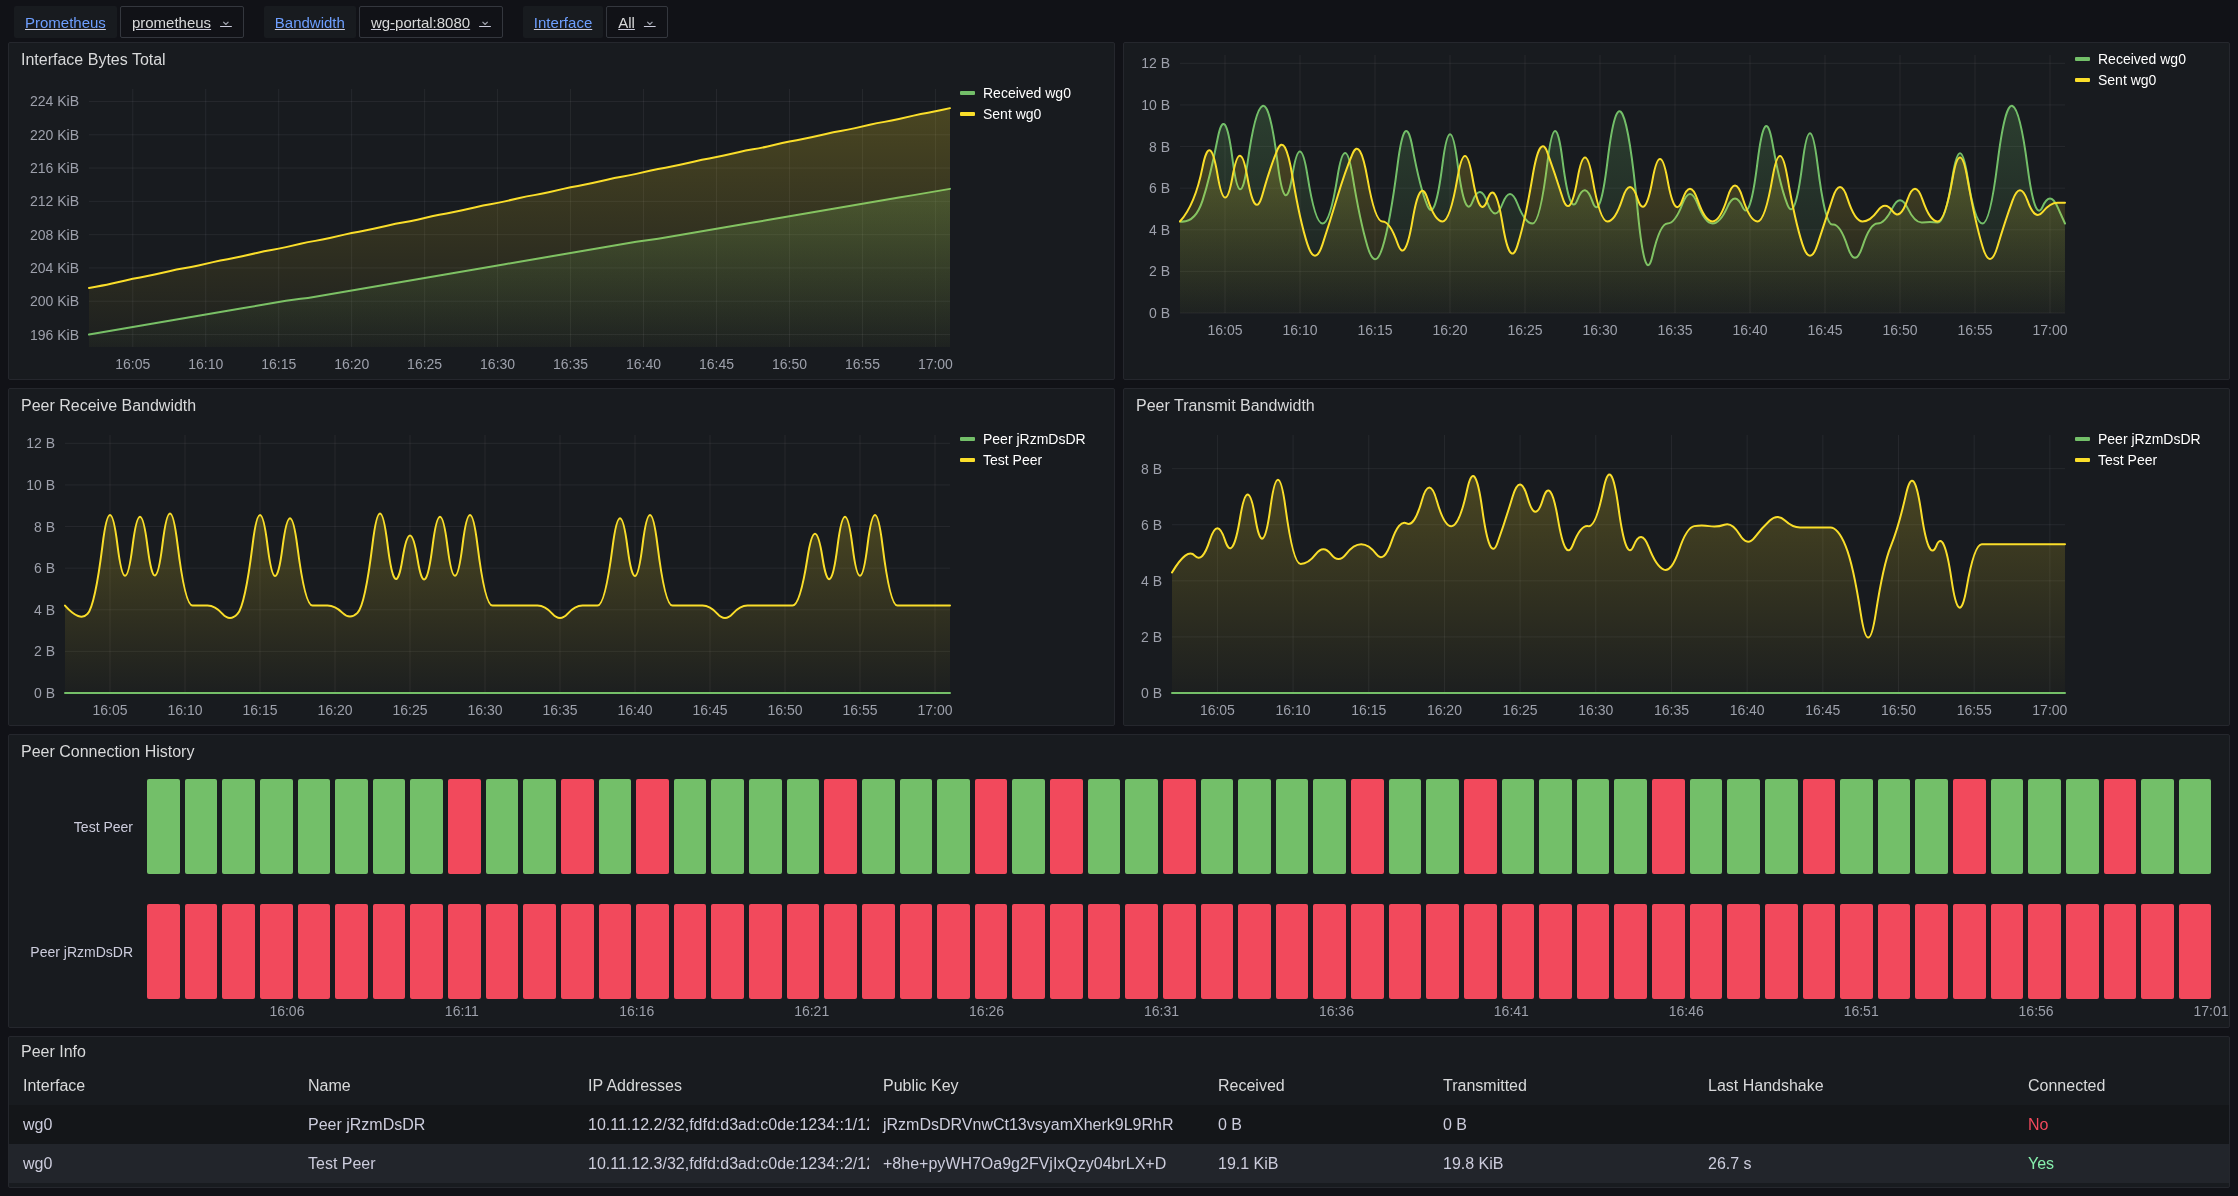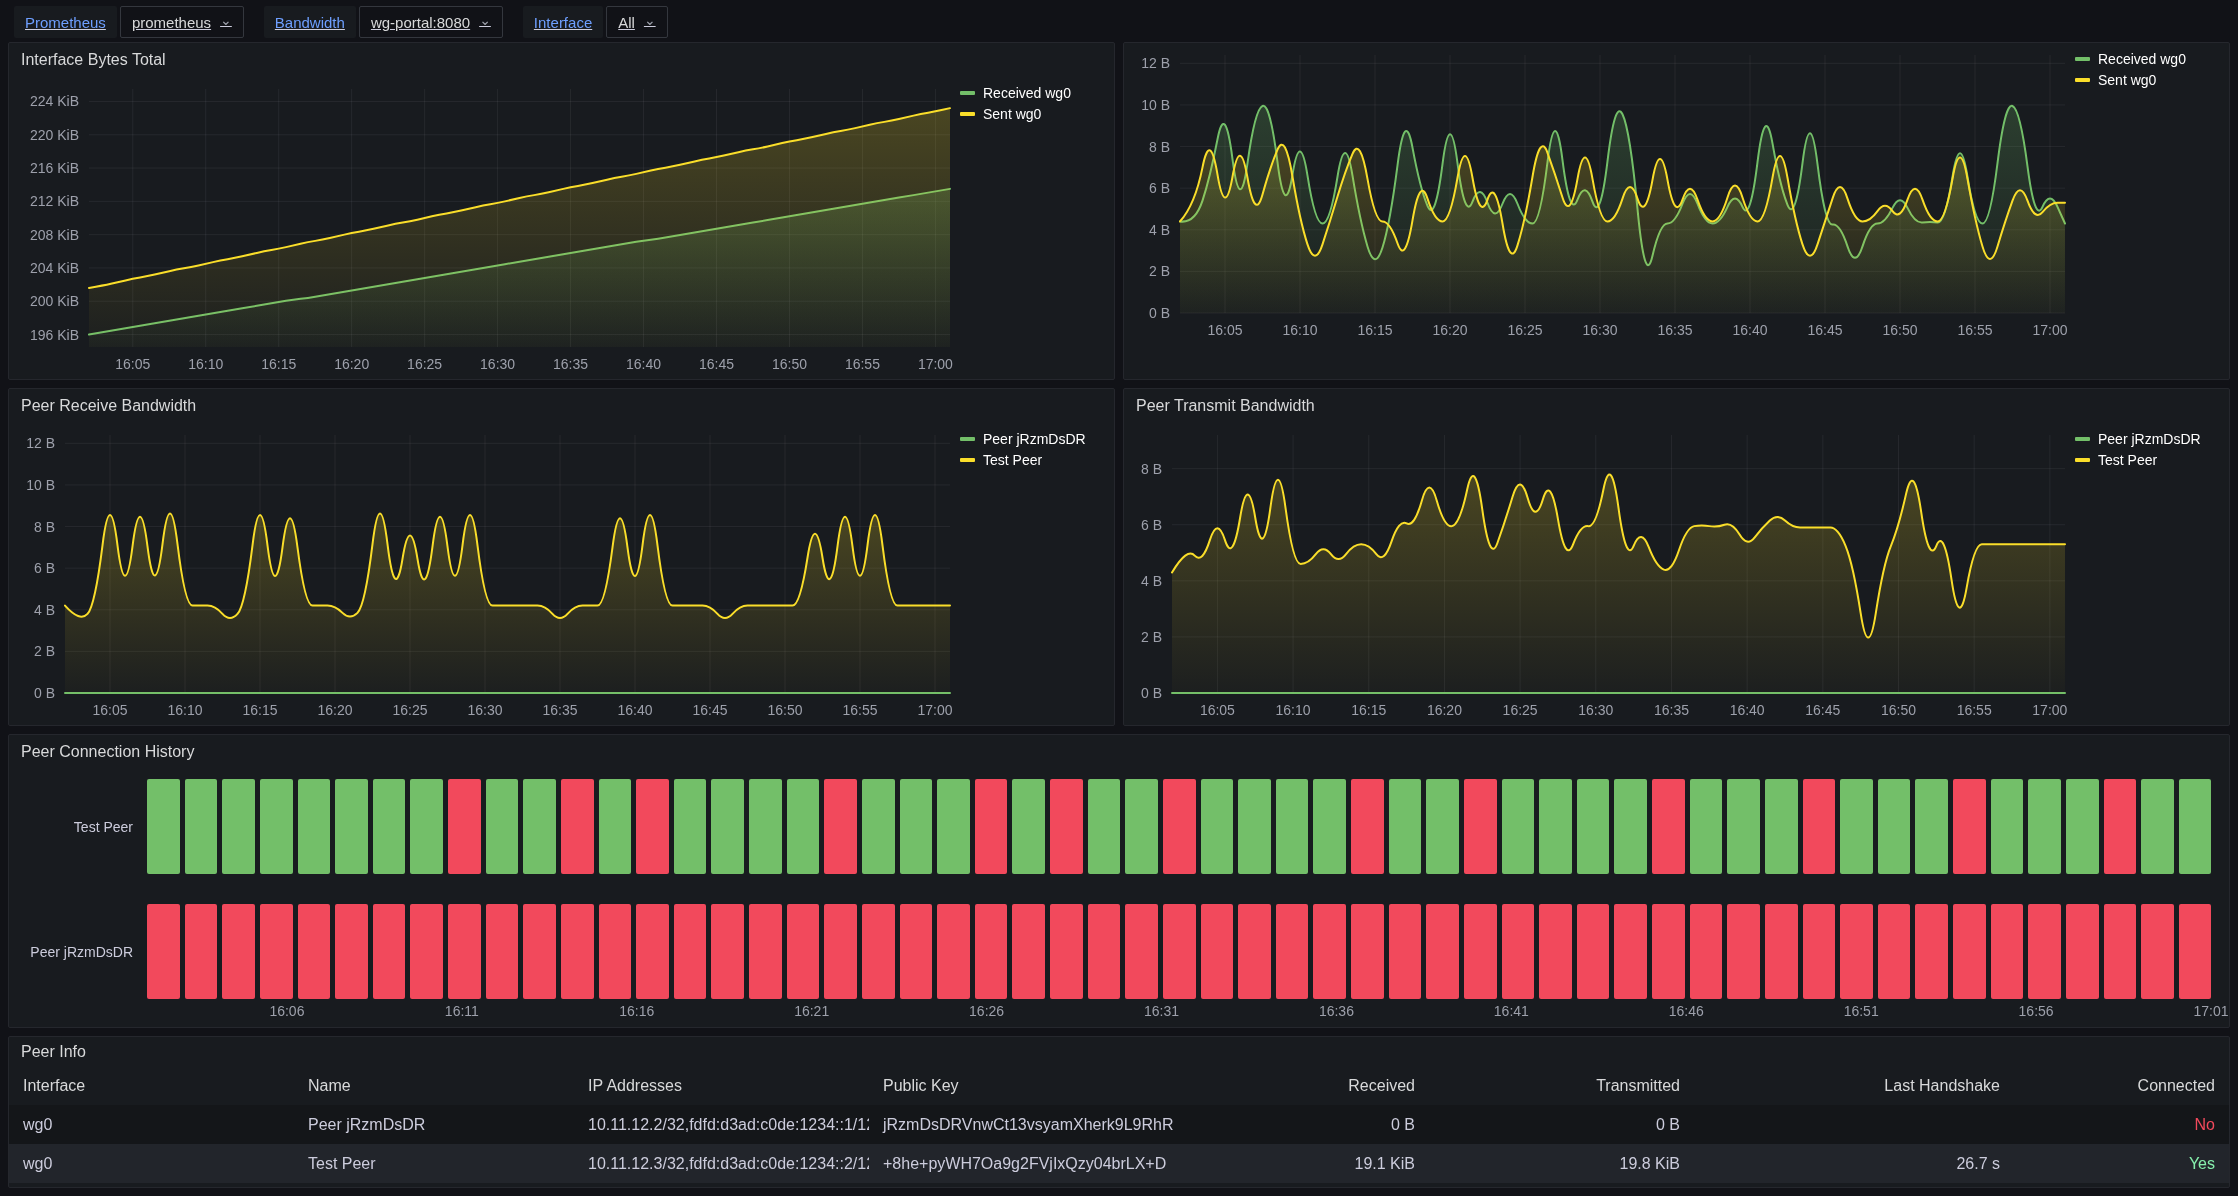--- a/index.html
+++ b/index.html
@@ -48,21 +48,21 @@
   .tl-bar { flex:1; border-radius:2px; }
   .tl-axis { height:24px; flex:none; display:flex; }
   .tl-axis-spacer { width:132px; flex:none; }
   .tl-axis-track { flex:1; position:relative;text-align:center; }
   .tl-tick { position:absolute; top:4px; transform:translateX(-50%); font-size:14px; color:#9da0ab; white-space:nowrap; }
   
   .table-panel { height:152px; }
   .panel-header.small { height:30px; }
   .t-row { display:grid; grid-template-columns:285px 280px 295px 335px 225px 265px 320px 1fr; align-items:center; }
   .t-cell { padding:0 14px; font-size:16px; white-space:nowrap; overflow:hidden; }
-  .t-cell.right { text-align:right; }
+  .t-cell.right { text-align:left; }
   .t-head { height:38px; font-weight:500; color:#d8d9da; }
   .t-head .t-cell { cursor:pointer; }
   .t-data { height:39px; color:#ccccdc; }
   .t-data.odd { background:#141619; }
   .t-data.even { background:#22252b; }
 </style>
 </head>
 <body>
 
 <div class="app">

